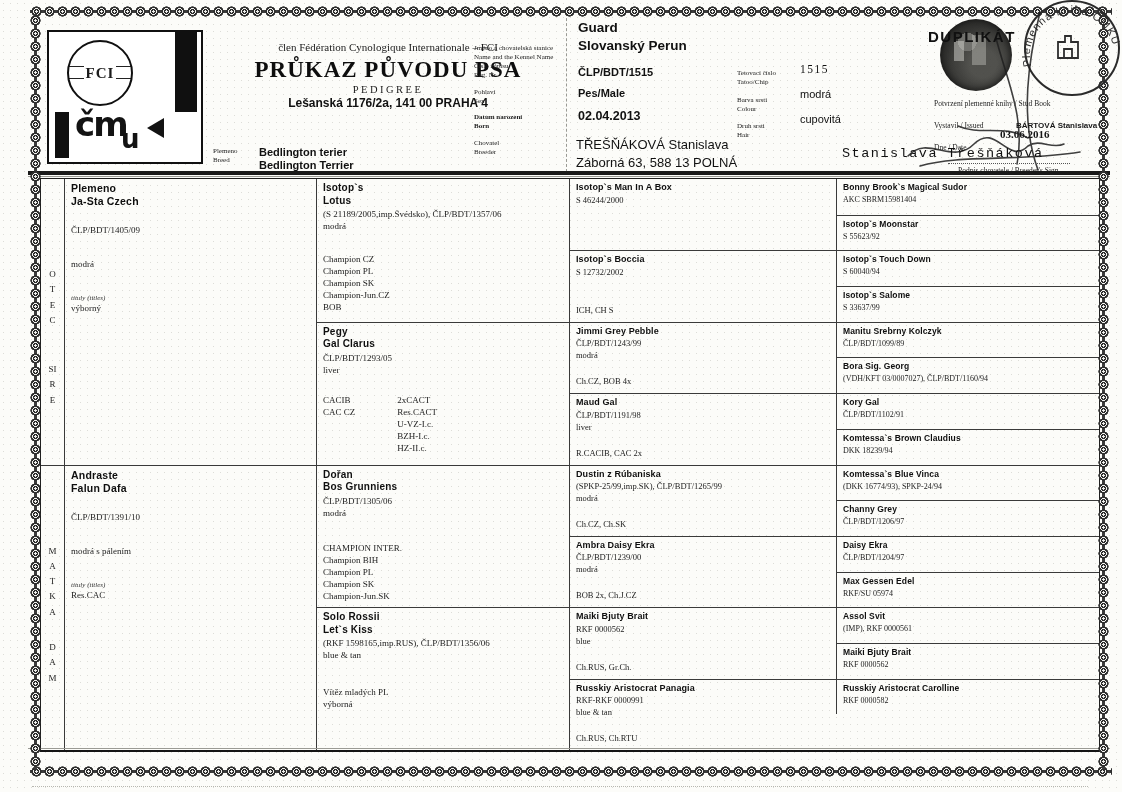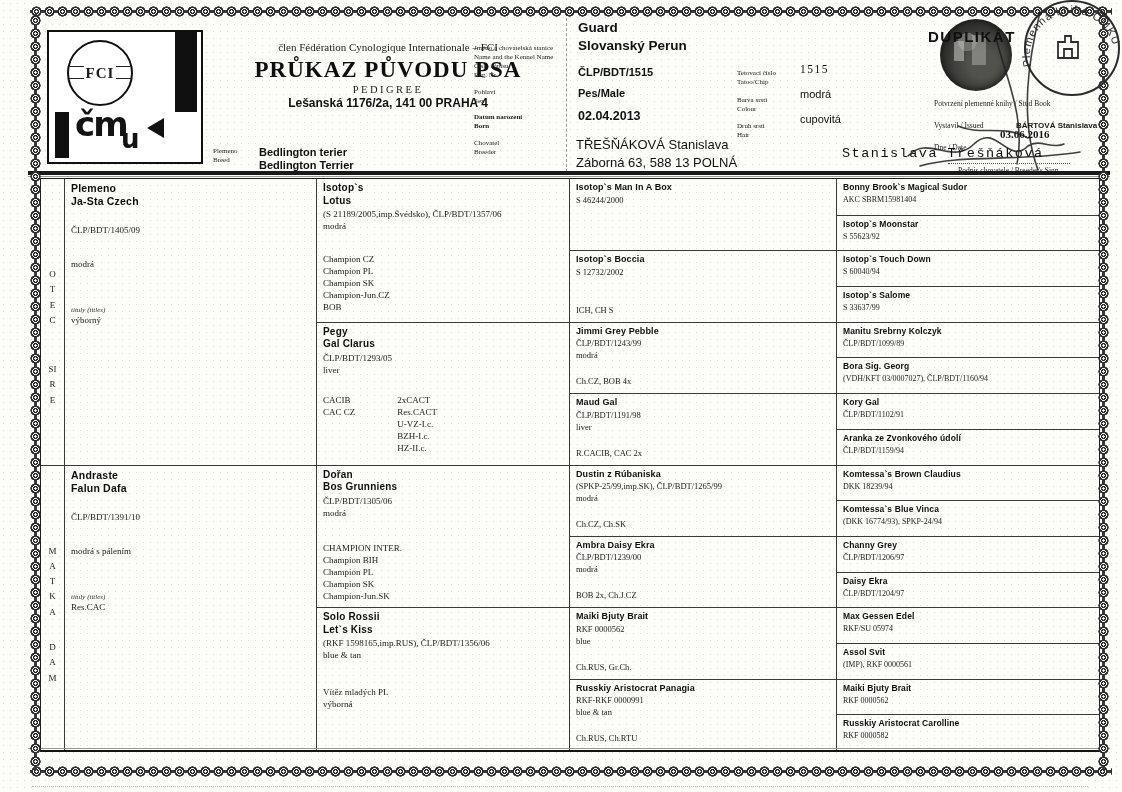--- a/index.html
+++ b/index.html
@@ -74,21 +74,21 @@
     padding:3px 6px;box-sizing:border-box;display:flex;flex-direction:column;overflow:hidden;}
   .first{border-top:none;}
   .side{border-left:none;padding:0;align-items:center;}
   .sp8{grid-row:span 8;} .sp4{grid-row:span 4;} .sp2{grid-row:span 2;} .sp1{grid-row:span 1;}
   .vw{font:9px "Liberation Serif",serif;width:9px;word-break:break-all;text-align:center;line-height:1.7;color:#222;}
   .vwA{margin-top:88px;} .vwB{margin-top:34px;} .vwC{margin-top:78px;} .vwD{margin-top:20px;}
   .nm{font:bold 10.5px "Liberation Sans",sans-serif;line-height:13px;letter-spacing:.2px;color:#0f0f0f;}
   .nm2{font:bold 10px "Liberation Sans",sans-serif;line-height:12.5px;letter-spacing:.2px;color:#0f0f0f;}
   .det{font:9px "Liberation Serif",serif;line-height:12px;color:#1c1c1c;}
   .p-reg{margin-top:16px;} .p-clr{margin-top:22px;}
-  .t-lbl{margin-top:36px;font:italic 7px "Liberation Serif",serif;color:#333;}
+  .t-lbl{margin-top:24px;font:italic 7px "Liberation Serif",serif;color:#333;}
   .g2-reg{margin-top:1px;} .g2-ti{margin-top:auto;margin-bottom:6px;}
   .g2-ti-fix{margin-top:25px;}
   .ti2{display:flex;margin-top:auto;margin-bottom:8px;}
   .ti2 .c2{margin-left:42px;}
   .nm3{font:bold 9px "Liberation Sans",sans-serif;line-height:11.5px;letter-spacing:.1px;color:#0f0f0f;}
   .det3{font:8.5px "Liberation Serif",serif;line-height:11px;color:#1c1c1c;margin-top:1px;}
   .g3-ti{margin-top:auto;margin-bottom:3px;}
   .nm4{font:bold 8.5px "Liberation Sans",sans-serif;line-height:11px;letter-spacing:.1px;color:#0f0f0f;white-space:nowrap;}
   .det4{font:8px "Liberation Serif",serif;line-height:10.5px;margin-top:2px;white-space:nowrap;color:#1c1c1c;}
 </style>
@@ -363,24 +363,20 @@
       </div>
     <div class="cell sp1">
       <div class="nm4">Bora Sig. Georg</div>
       <div class="det4">(VDH/KFT 03/0007027), ČLP/BDT/1160/94</div>
       </div>
     <div class="cell sp1">
       <div class="nm4">Kory Gal</div>
       <div class="det4">ČLP/BDT/1102/91</div>
       </div>
     <div class="cell sp1">
-      <div class="nm4">Aranka ze Zvonkového údolí</div>
-      <div class="det4">ČLP/BDT/1159/94</div>
-      </div>
-    <div class="cell sp1">
       <div class="nm4">Komtessa`s Brown Claudius</div>
       <div class="det4">DKK 18239/94</div>
       </div>
     <div class="cell sp1">
       <div class="nm4">Komtessa`s Blue Vinca</div>
       <div class="det4">(DKK 16774/93), SPKP-24/94</div>
       </div>
     <div class="cell sp1">
       <div class="nm4">Channy Grey</div>
       <div class="det4">ČLP/BDT/1206/97</div>

